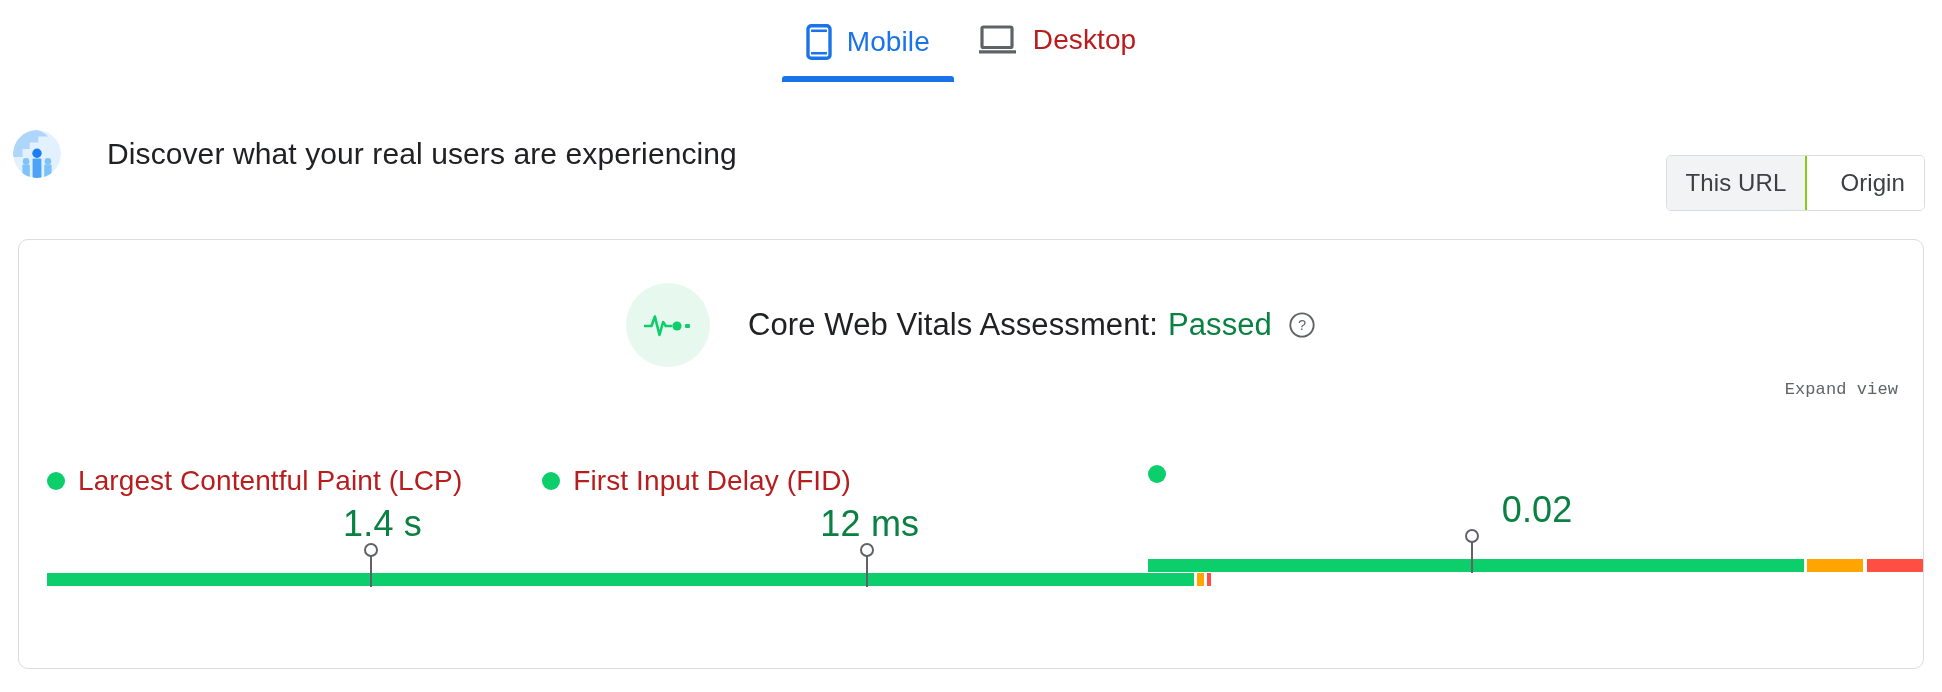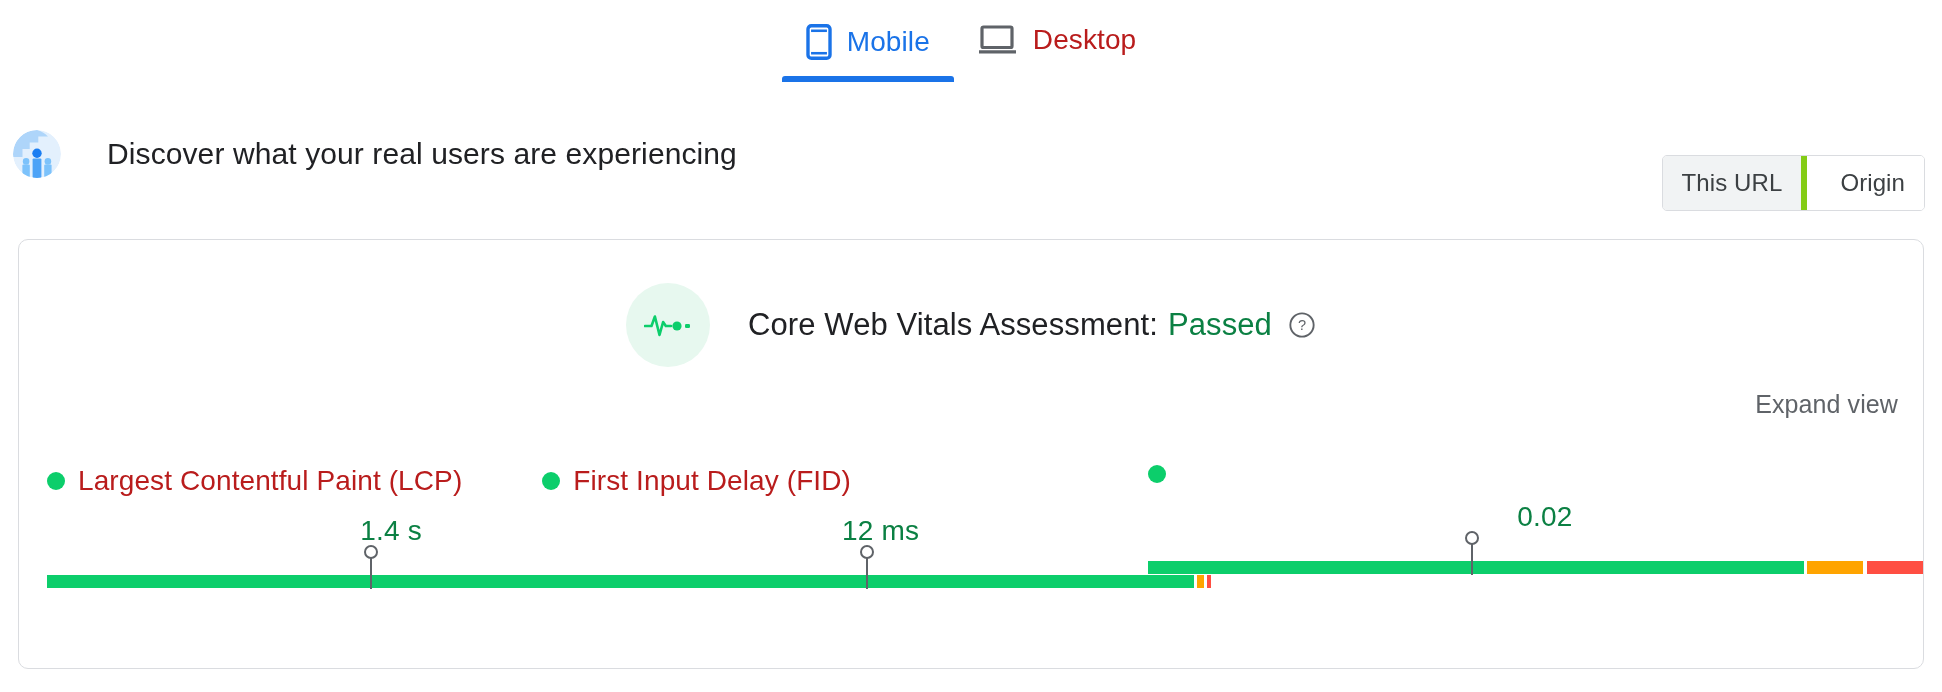--- a/index.html
+++ b/index.html
@@ -74,21 +74,21 @@
     display: flex; align-items: center; justify-content: center;
     padding: 0 19px;
     font-size: 24px;
     color: #3c4043;
     background: #fff;
     cursor: pointer;
     font-family: "Liberation Sans", sans-serif;
     letter-spacing: .1px;
   }
   .scope-btn.selected { background: #f1f3f4; }
-  .scope-btn + .scope-btn { border-left: 6px solid #84cc16; padding-left: 33px; }
+  .scope-btn + .scope-btn { border-left: 2px solid #84cc16; padding-left: 33px; }
 
   
   .cwv-card {
     position: absolute;
     left: 18px; top: 239px;
     width: 1906px; height: 430px;
     border: 1px solid #dadce0;
     border-radius: 10px;
     background: #fff;
   }
@@ -112,26 +112,26 @@
     white-space: nowrap;
     display: flex; align-items: center;
   }
   .assessment-status { color: #0b8043; margin-left: 10px; }
   .help-icon-wrap {
     margin-left: 16px; display: inline-flex; align-items: center; cursor: pointer;
   }
 
   .expand-view {
     position: absolute;
-    right: 25px; top: 150px;
-    font-size: 25px;
+    right: 25px; top: 140px;
+    font-size: 17px;
     color: #5f6368;
     letter-spacing: .1px;
     cursor: pointer;
-    font-family: Liberation Sans, sans-serif;
+    font-family: Liberation Mono, monospace;
   }
 
   
   .metrics {
     position: absolute;
     left: 0; top: 225px; width: 100%;
     display: flex;
   }
   .metric { position: relative; }
   .metric-head { display: flex; align-items: center; gap: 13px; }
@@ -145,22 +145,22 @@
     color: #b91c1c;
     letter-spacing: .1px;
     text-underline-offset: 5px;
     text-decoration-thickness: 2px;
     text-decoration-color: #5f6368;
     cursor: pointer;
     white-space: nowrap;
     font-family: "Liberation Sans", sans-serif;
   }
   .metric-value {
-    margin-top: 18px;
-    font-size: 28px;
+    margin-top: 6px;
+    font-size: 36px;
     color: #0b8043;
     text-align: right;
     letter-spacing: .2px;
     font-family: "Liberation Sans", sans-serif;
   }
   .metric-bar-wrap { position: relative; margin-top: 12px; height: 30px; }
   .metric-bar {
     position: absolute; left: 0; top: 16px;
     height: 13px;
     width: 100%;

